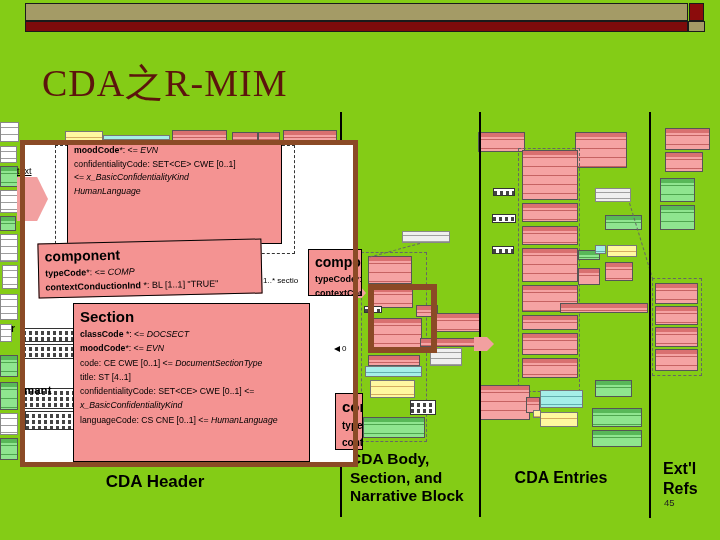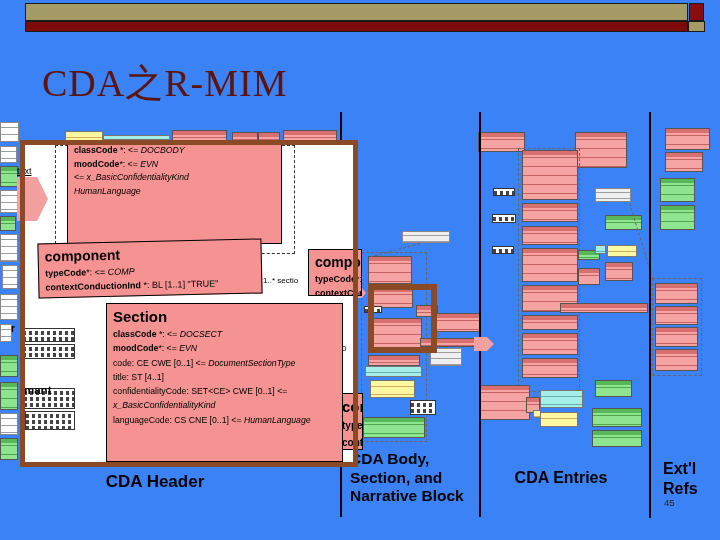--- a/index.html
+++ b/index.html
@@ -1,16 +1,16 @@
 <!DOCTYPE html>
 <html><head>
 <meta charset="utf-8">
 <style>
   html,body{margin:0;padding:0;background:#888;}
-  #slide{position:relative;width:720px;height:540px;background:#3b82f6;overflow:hidden;
+  #slide{position:relative;width:720px;height:540px;background:#84cc16;overflow:hidden;
          font-family:"Liberation Sans",sans-serif;}
   
   .tbar{position:absolute;box-sizing:border-box;border:1px solid #1a1a1a;}
   #bar-tan{left:25px;top:3px;width:663px;height:18px;background:#A49B66;}
   #bar-red{left:25px;top:21px;width:663px;height:11px;background:#7E0B0B;}
   #sq-red{left:689px;top:3px;width:15px;height:18px;background:#8B0C0C;}
   #sq-tan{left:688px;top:21px;width:17px;height:11px;background:#A49B66;}
   
   #title{position:absolute;left:42px;top:58px;font-family:"Liberation Serif",serif;
          font-size:38px;color:#5C140D;letter-spacing:1px;}
@@ -54,21 +54,21 @@
   #callout-structuredbody .cl{line-height:13.5px;}
   #callout-component{left:38px;top:241px;width:224px;height:55px;transform:rotate(-1.3deg);}
   #callout-component .ct{font-size:14px;}
   #callout-component .cl{font-size:9px;line-height:14px;}
   #callout-component-partial{left:308px;top:249px;width:54px;height:47px;}
   #callout-component-partial .ct{font-size:14px;}
   #callout-component-partial .cl{font-size:9px;line-height:14px;}
   #callout-component-partial2{left:335px;top:393px;width:28px;height:57px;}
   #callout-component-partial2 .ct{font-size:15px;}
   #callout-component-partial2 .cl{font-size:10px;line-height:17px;font-weight:bold;}
-  #callout-section{left:73px;top:303px;width:237px;height:159px;margin-left:33px;}
+  #callout-section{left:73px;top:303px;width:237px;height:159px;}
   #callout-section .cl{line-height:14.3px;}
   
   .frag{position:absolute;color:#000;z-index:23;white-space:nowrap;}
   #frag-oice{left:17px;top:166px;font-size:9px;text-decoration:underline;}
   #frag-r{left:11px;top:323px;font-size:10px;font-weight:bold;}
   #frag-mant{left:24px;top:384px;font-size:11.5px;font-weight:bold;z-index:24;}
   #frag-sectio{left:263px;top:276px;font-size:8px;z-index:29;}
   #frag-zero{left:342px;top:344px;font-size:8px;}
   #frag-zero-arrow{position:absolute;left:334px;top:346px;width:0;height:0;z-index:23;
       border-top:3px solid transparent;border-bottom:3px solid transparent;border-right:6px solid #000;}
@@ -188,22 +188,22 @@
   <div class="bx bx-h fragbox" style="left:25px;top:411px;width:50px;height:19px;z-index:22;"></div>
 
   <div class="frag" id="frag-oice">text</div>
   <div class="frag" id="frag-r">r</div>
   <div class="frag" id="frag-mant">mant</div>
   <div class="frag" id="frag-sectio">1..* sectio</div>
   <div id="frag-zero-arrow"></div>
   <div class="frag" id="frag-zero">0</div>
 
   <div class="callout" id="callout-structuredbody">
-    <div class="cl"><span style="font-weight: bold;">classCode</span><span> *: &lt;= </span><span style="font-style: italic;">DOCBODY</span></div>
     <div class="cl"><span style="font-weight: bold;">moodCode</span><span>*: &lt;= </span><span style="font-style: italic;">EVN</span></div>
+    <div class="cl"><span>confidentialityCode: SET&lt;CE&gt; CWE [0..1]</span></div>
     <div class="cl"><span> &lt;= </span><span style="font-style: italic;">x_BasicConfidentialityKind</span></div>
     <div class="cl"><span style="font-style: italic;">HumanLanguage</span></div>
   </div>
 
   <div class="callout" id="callout-component">
     <div class="ct">component</div>
     <div class="cl"><span style="font-weight: bold;">typeCode</span><span>*: &lt;= </span><span style="font-style: italic;">COMP</span></div>
     <div class="cl"><span style="font-weight: bold;">contextConductionInd</span><span> *: BL [1..1] "TRUE"</span></div>
   </div>
 

